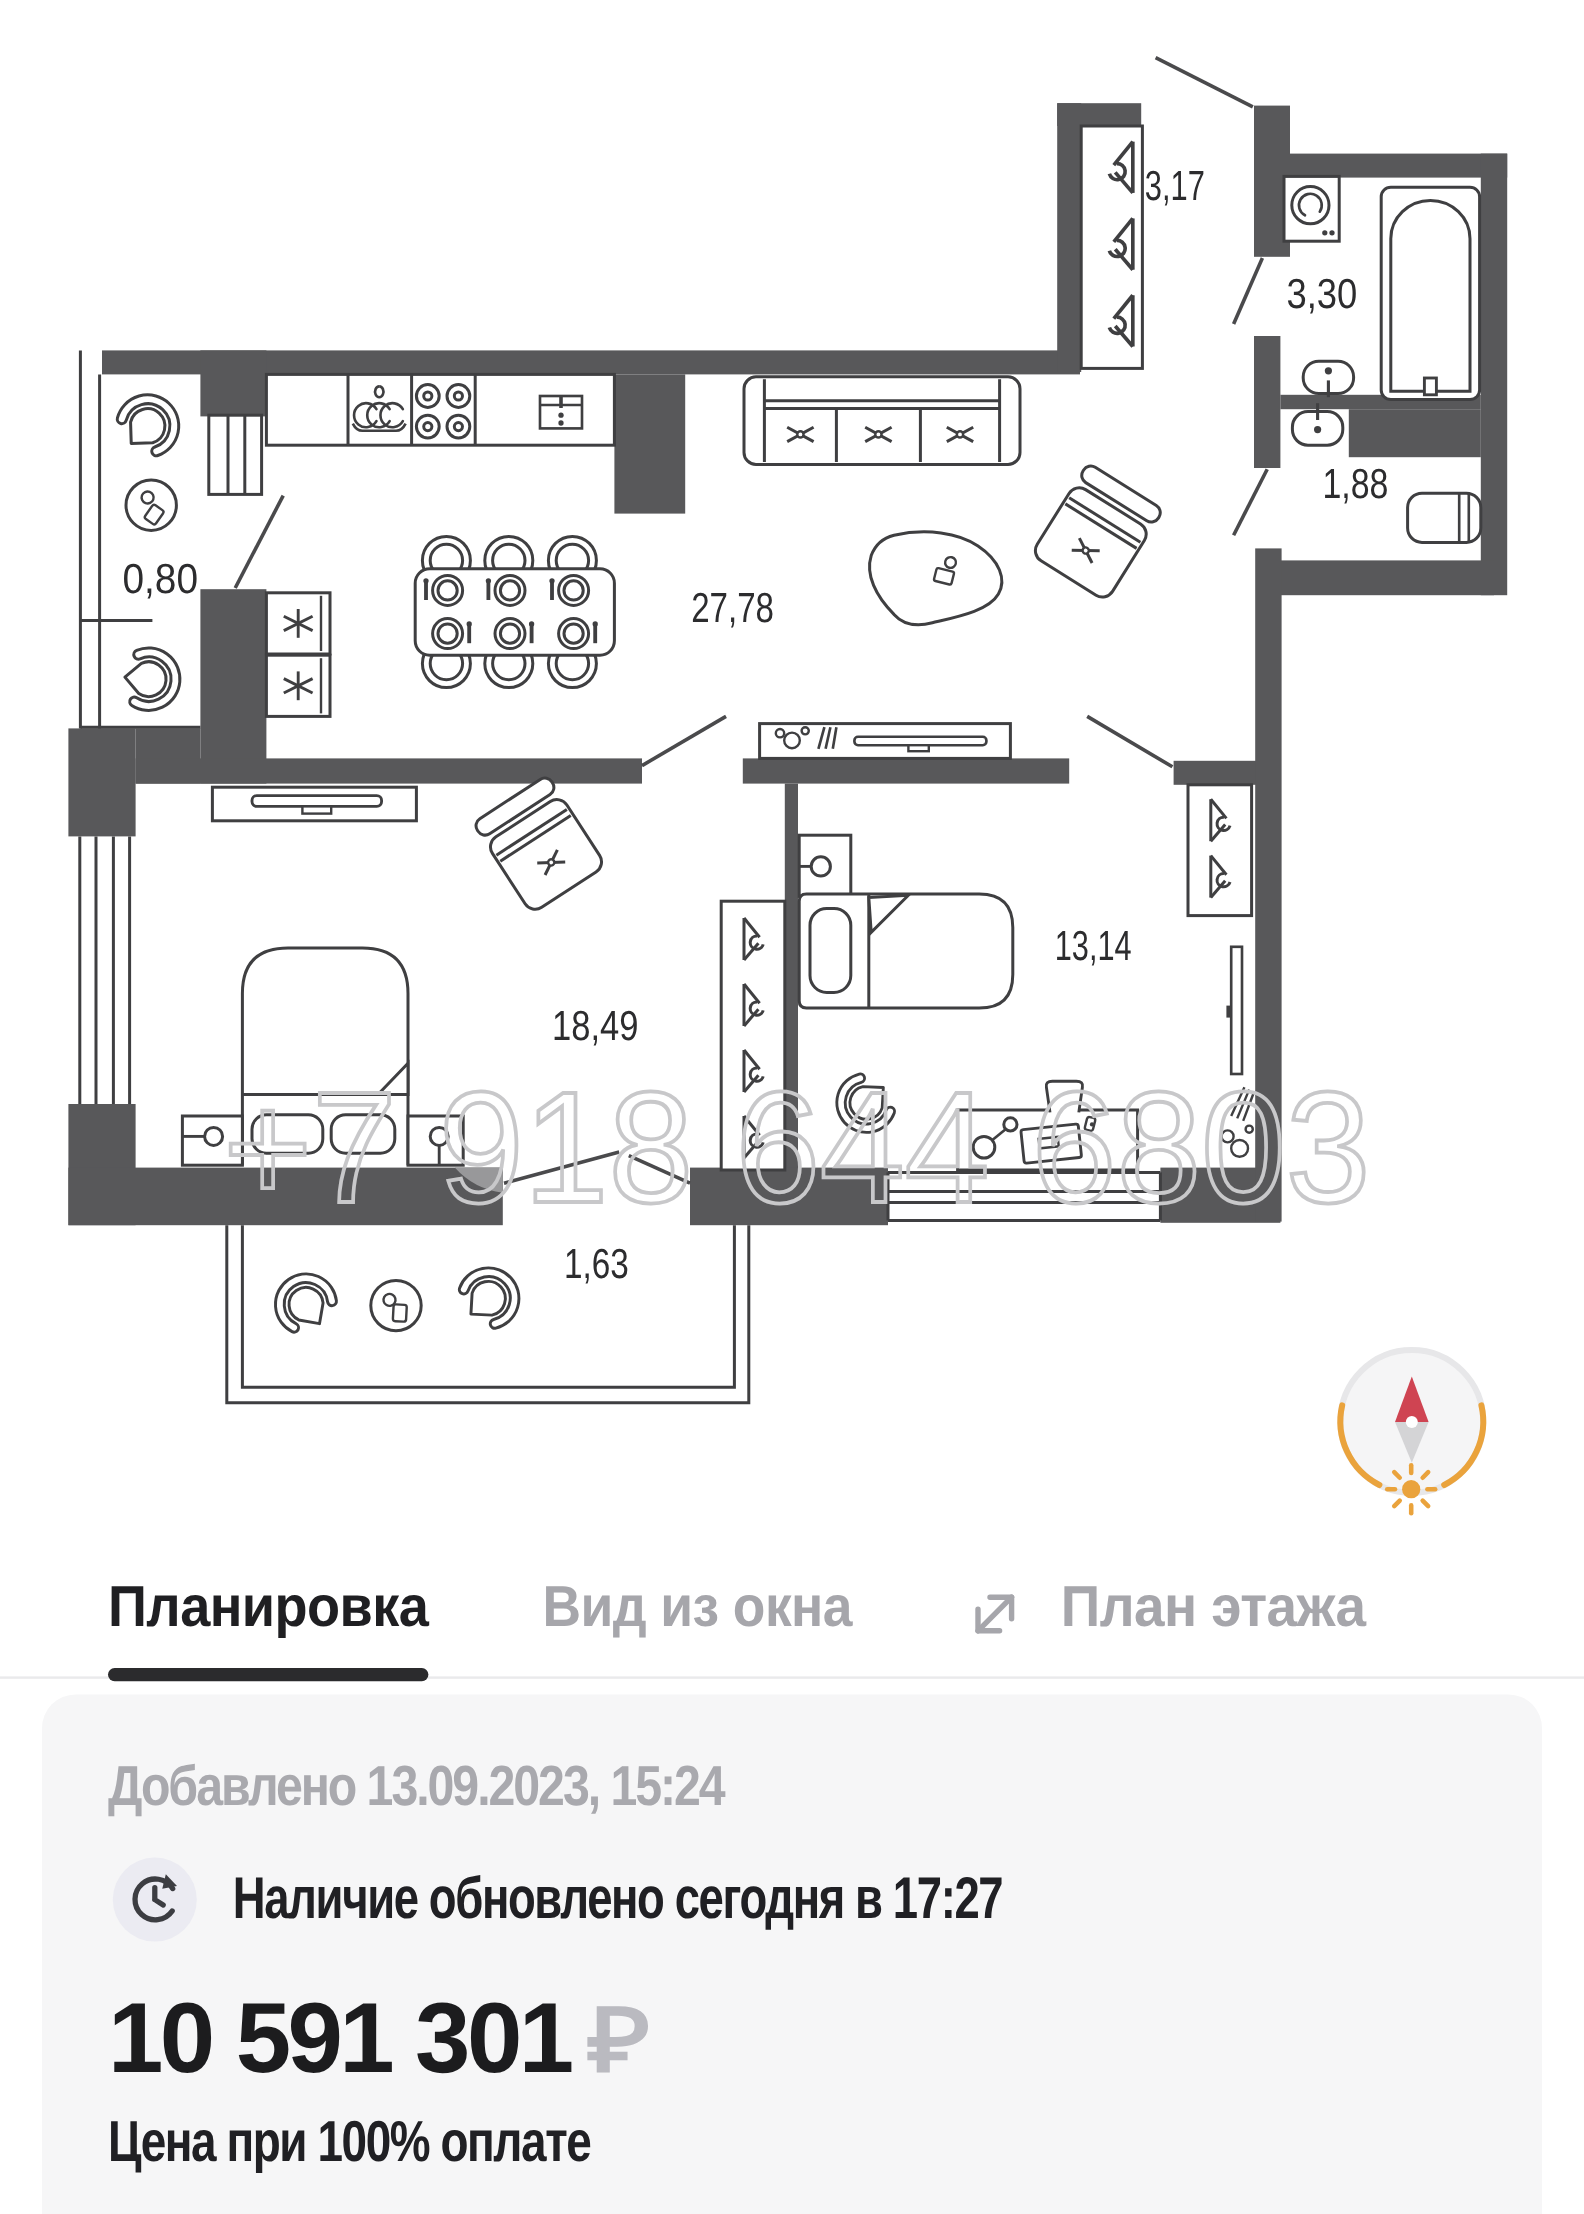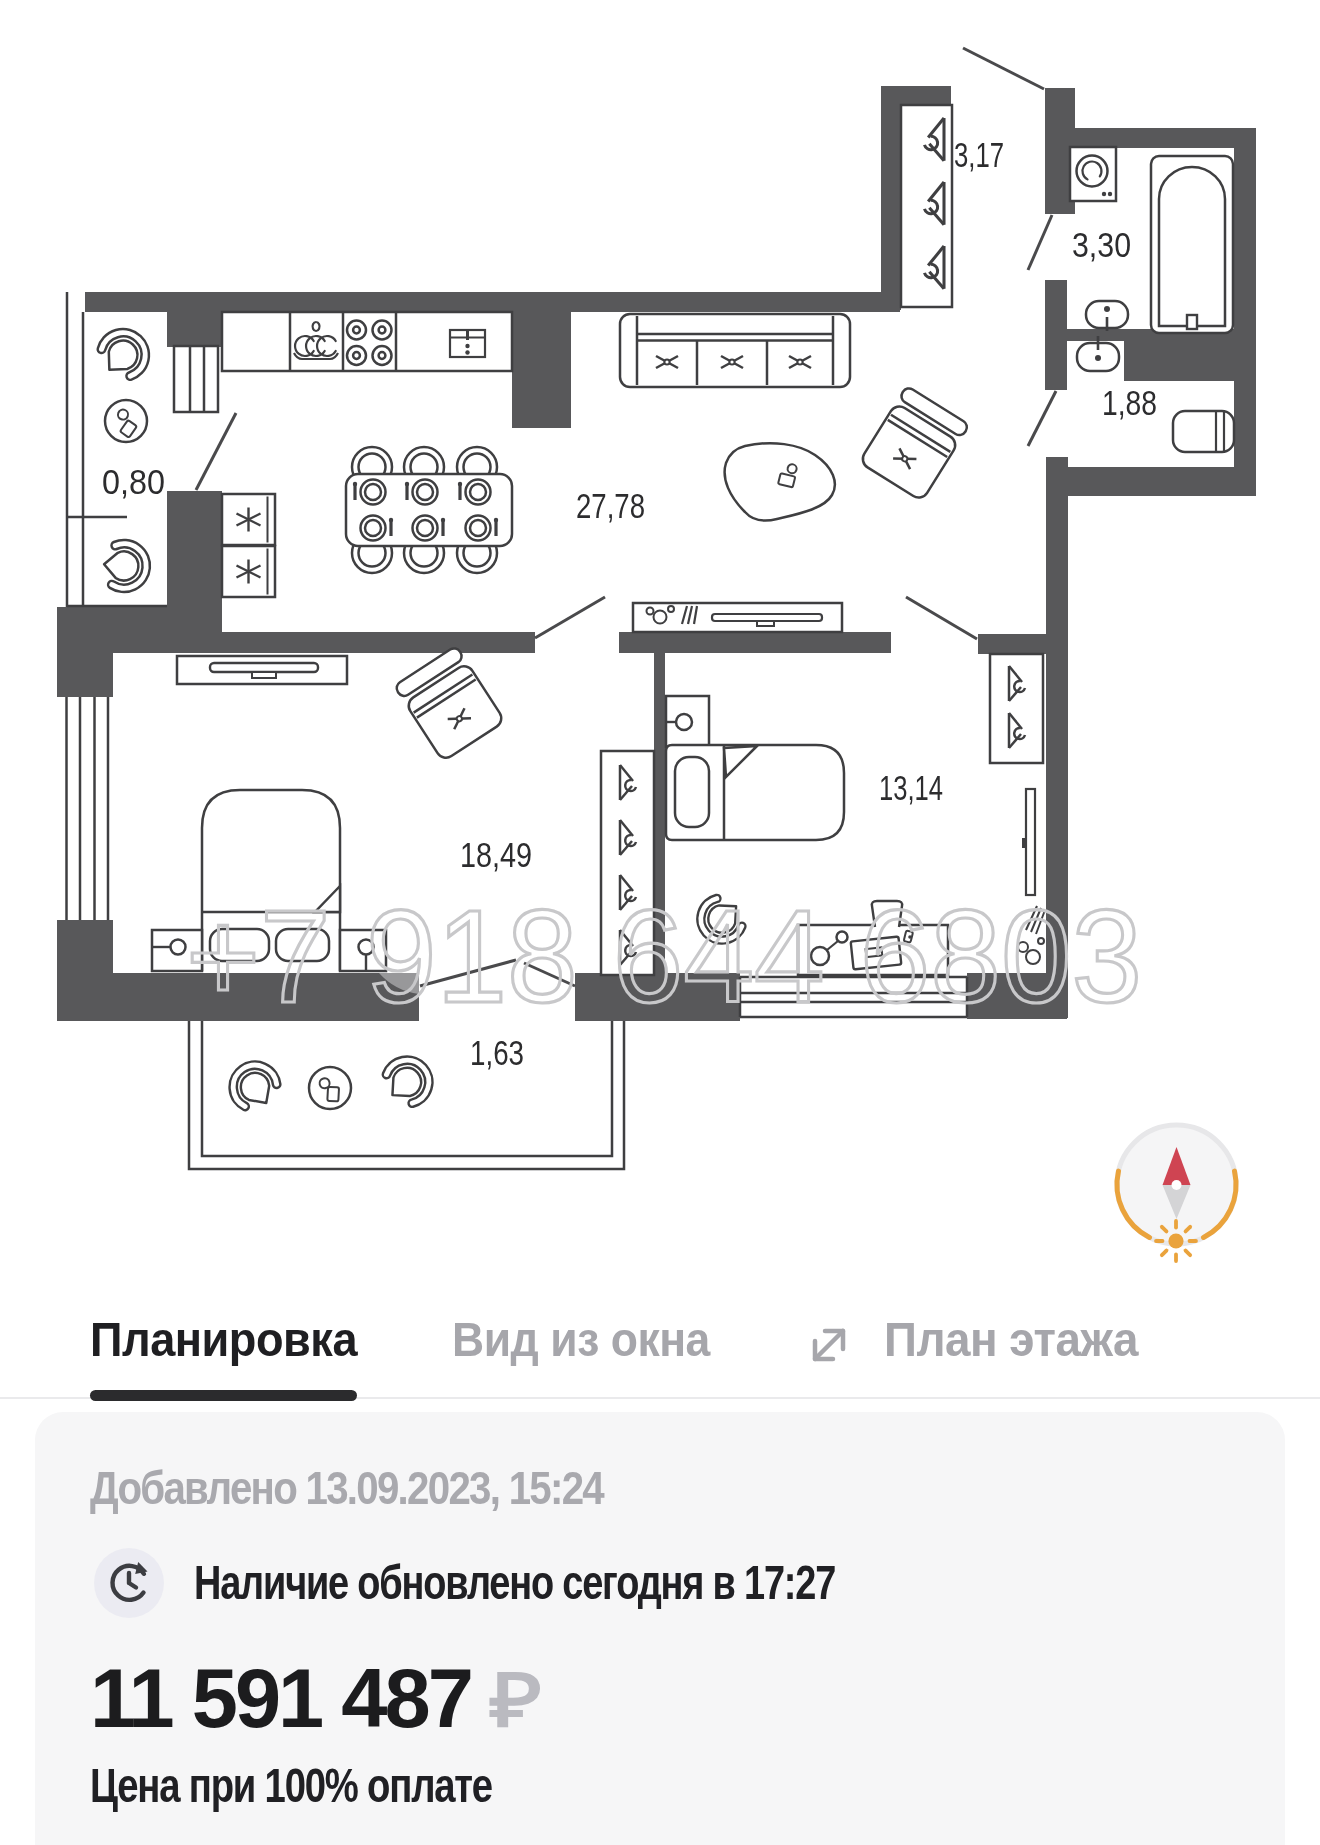--- a/index.html
+++ b/index.html
@@ -459,16 +459,16 @@
 <svg class="abs" style="left:94px;top:1548px" width="70" height="70" viewBox="0 0 70 70">
 <g fill="none" stroke="#3c3d42" stroke-width="4.4" stroke-linecap="round">
 <path d="M49.5,44.5 A17,17 0 1 1 49.9,25.8"></path>
 <path d="M35,35 L35,25 M35,35 L42,39.5"></path>
     </g>
 <path d="M44.2,13.9 L53.5,23.6 L41.2,25.9 Z" fill="#3c3d42"></path>
   </svg>
 
 <div class="abs" style="transform-origin:left top;transform:scaleX(0.773);left:194px;top:1558px;font-size:49px;font-weight:700;color:#202024;line-height:1;letter-spacing:-1.5px">Наличие обновлено сегодня в 17:27</div>
 
-<div class="abs" style="left:90px;top:1657px;font-size:83px;font-weight:700;color:#1c1c1e;line-height:1;letter-spacing:-3px">11 591 487</div>
+<div class="abs" style="left:90px;top:1657px;font-size:83px;font-weight:700;color:#1c1c1e;line-height:1;letter-spacing:-3px">10 591 301</div>
 
 <div class="abs" style="transform-origin:left top;transform:scaleX(1.21);left:490px;top:1664px;font-size:74px;font-weight:700;color:#babac0;line-height:1">₽</div>
 
 <div class="abs" style="transform-origin:left top;transform:scaleX(0.797);left:90px;top:1762px;font-size:48px;font-weight:700;color:#202024;line-height:1;letter-spacing:-1.5px">Цена при 100% оплате</div>
 </body></html>

